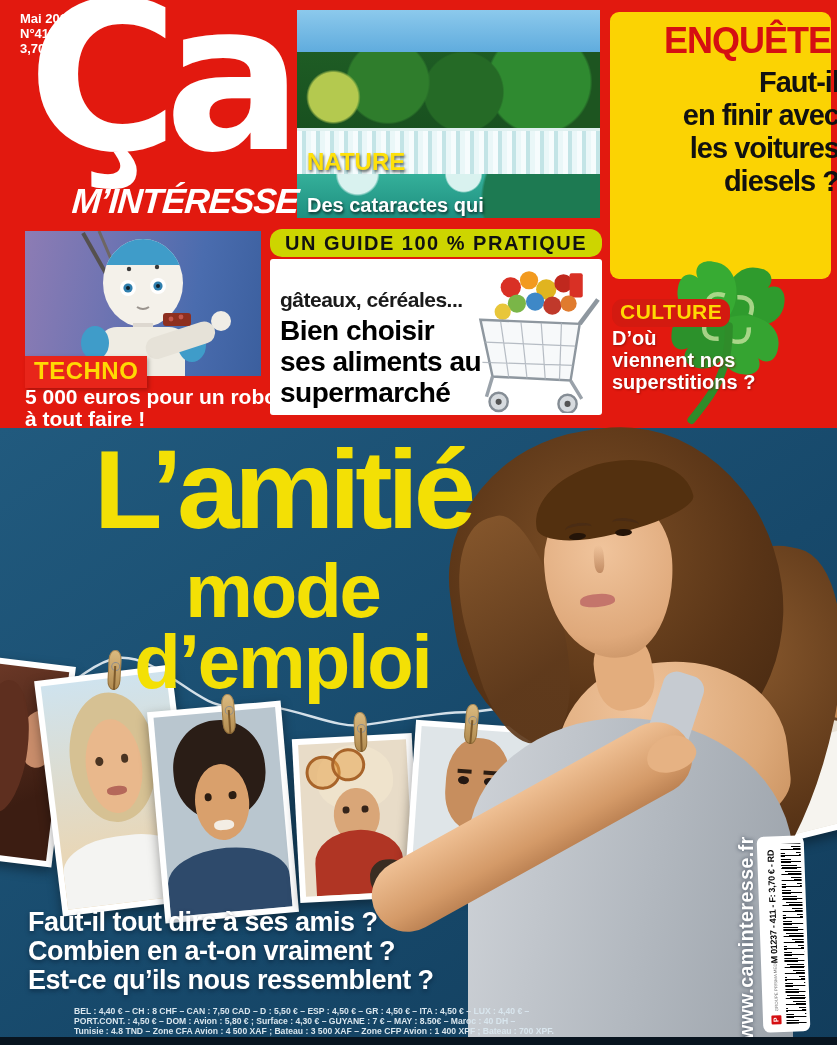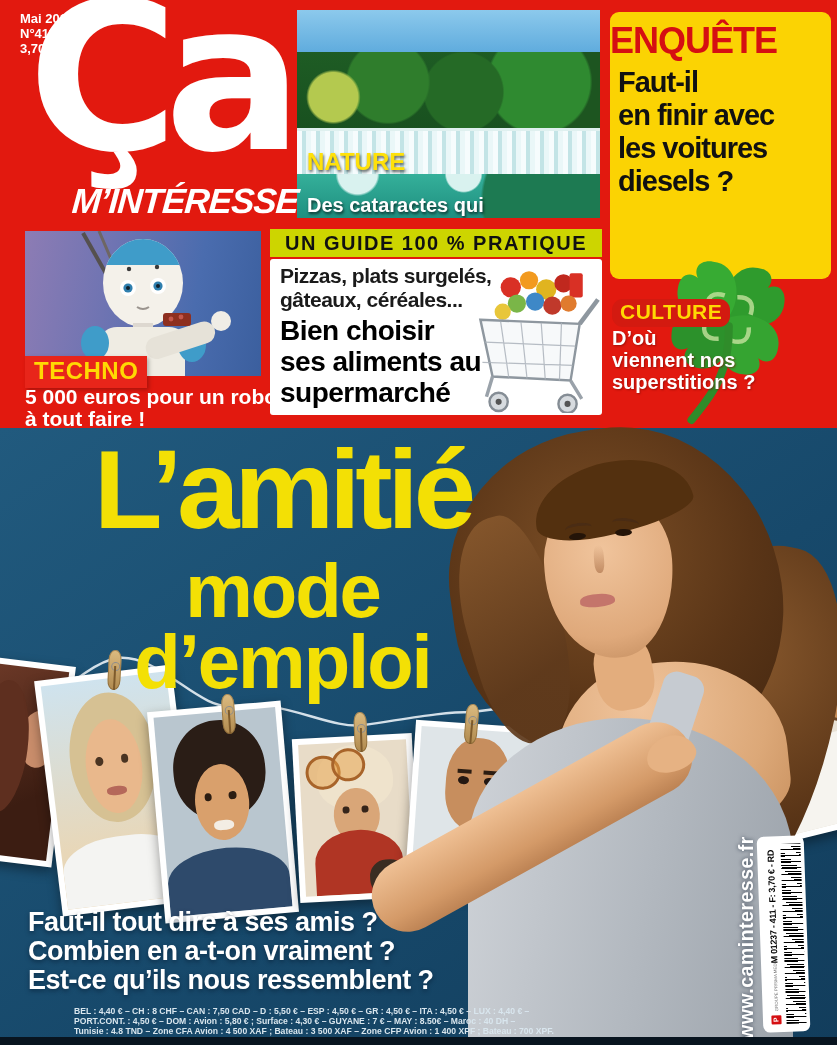--- a/index.html
+++ b/index.html
@@ -32,34 +32,34 @@
      background:radial-gradient(circle at 20% 0%,#d9f2ef 0 8%,transparent 9%),
                 radial-gradient(circle at 55% 0%,#d9f2ef 0 10%,transparent 11%),
                 radial-gradient(circle at 88% 60%,#1d7a52 0 30%,transparent 31%),
                 linear-gradient(#35b09a,#1f8f80);}
   .nat-label{left:10px;top:138px;color:#ffe10a;font-size:24px;font-weight:900;
              text-shadow:1px 2px 3px rgba(0,0,0,.65);}
   .nat-line{left:10px;color:#fff;font-size:20px;font-weight:800;text-shadow:1px 2px 3px rgba(0,0,0,.7);margin-top:19px;}
 
   
   .enquete{left:610px;top:12px;width:221px;height:267px;background:#fbd303;border-radius:9px;
-           text-align:left;}
+           text-align:right;}
   .enq-label{left:0;top:8px;width:100%;color:#d50f12;font-size:36px;font-weight:900;letter-spacing:-1px;}
   .enq-line{left:0;width:100%;color:#111;font-size:29px;line-height:31px;font-weight:900;letter-spacing:-1px;padding-left:8px;}
 
   
   .techno-photo{left:25px;top:231px;width:236px;height:145px;overflow:hidden;
      background:linear-gradient(100deg,#8d7cb4 0%,#6f74b2 35%,#4a6cae 70%,#3b5f9e 100%);}
   .techno-badge{left:25px;top:356px;background:#e8251a;color:#ffd903;font-size:24px;font-weight:900;
      padding:1px 9px 3px;letter-spacing:0.5px;box-shadow:2px 2px 4px rgba(0,0,0,.25);}
   .techno-line{left:25px;color:#fff;font-size:21px;line-height:22px;font-weight:800;}
 
   
   .guide-banner{left:270px;top:229px;width:332px;height:28px;background:#cdd500;color:#111;
-     font-size:20px;font-weight:700;letter-spacing:1.5px;text-align:center;line-height:28px;border-radius:0;}
+     font-size:20px;font-weight:700;letter-spacing:1.5px;text-align:center;line-height:28px;border-radius:12px;}
   .guide-box{left:270px;top:259px;width:332px;height:156px;background:#fff;border-radius:3px;overflow:hidden;}
   .g-intro{left:10px;color:#1a1a1a;font-size:21px;font-weight:700;letter-spacing:-0.5px;}
   .g-title{left:10px;color:#000;font-size:28px;font-weight:900;letter-spacing:-0.5px;}
   .cart{right:0px;top:2px;width:152px;height:152px;}
 
   
   .clover{left:616px;top:220px;width:221px;height:210px;}
   .culture-badge{left:612px;top:299px;background:#d31a10;color:#ffd903;font-size:21px;font-weight:900;
      padding:1px 8px 3px;letter-spacing:0.5px;border-radius:11px;}
   .culture-line{left:612px;color:#fff;font-size:20px;line-height:22px;font-weight:800;
@@ -211,21 +211,20 @@
       <circle cx="146" cy="88" r="2.4" fill="#c4574a"></circle>
         <circle cx="156" cy="86" r="2.4" fill="#c4574a"></circle>
     </svg>
   </div>
   <div class="abs techno-badge">TECHNO</div>
   <div class="abs techno-line" style="top:386px">5 000 euros pour un robot</div>
   <div class="abs techno-line" style="top:408px">à tout faire !</div>
 
   <div class="abs guide-banner">UN GUIDE 100 % PRATIQUE</div>
   <div class="abs guide-box">
-    <div class="abs g-intro" style="top:5px">Pizzas, plats surgelés,</div>
     <div class="abs g-intro" style="top:29px">gâteaux, céréales...</div>
     <div class="abs g-title" style="top:56px">Bien choisir</div>
     <div class="abs g-title" style="top:87px">ses aliments au</div>
     <div class="abs g-title" style="top:118px">supermarché</div>
     <svg class="abs cart" viewBox="0 0 150 150">
       <circle cx="60" cy="26" r="10" fill="#d93025"></circle>
         <circle cx="78" cy="19" r="9" fill="#f29a1f"></circle>
       <circle cx="95" cy="28" r="10" fill="#e0b420"></circle>
         <circle cx="112" cy="22" r="9" fill="#c0281e"></circle>
       <rect x="118" y="12" width="13" height="24" rx="2" fill="#d93025"></rect>

